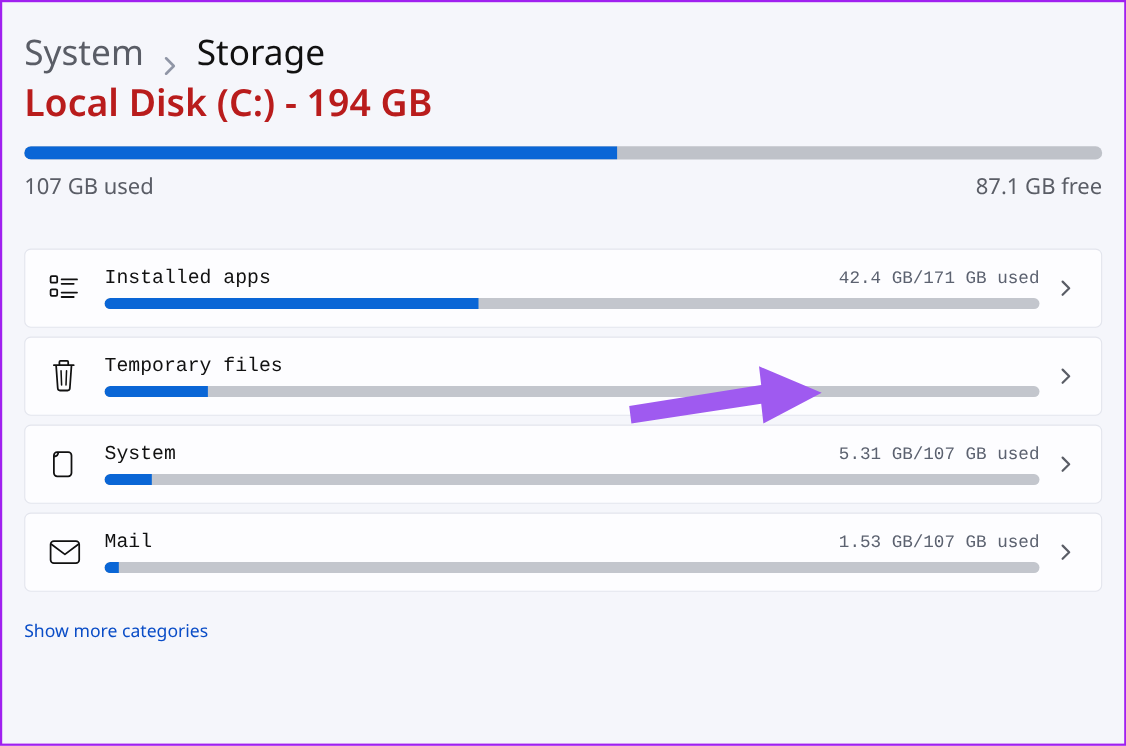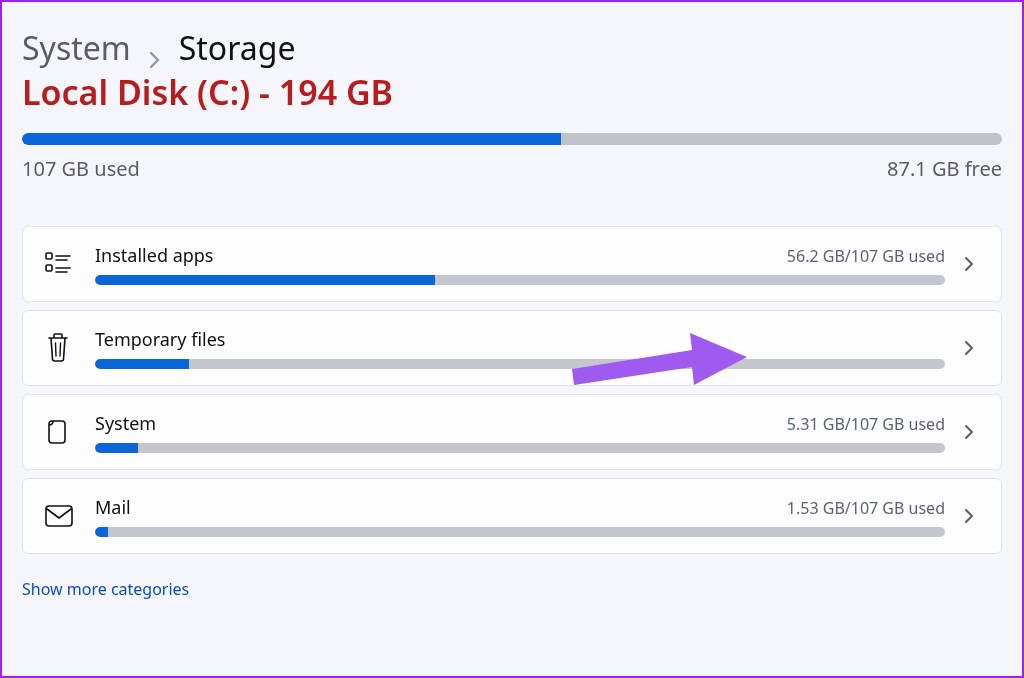--- a/index.html
+++ b/index.html
@@ -70,20 +70,21 @@
     align-items: center;
     justify-content: flex-start;
     color: #111;
   }
   .card .body { flex: 1; }
   .card .row1 {
     display: flex;
     justify-content: space-between;
     align-items: baseline;
     margin-bottom: 8px;
+    font-family: Liberation Mono, monospace;
   }
   .card .cat-label { font-size: 18px; color: #111; }
   .card .cat-usage { font-size: 16px; color: #5c6270; }
   .card .bar {
     height: 10px;
     background: #c3c6cd;
     border-radius: 5px;
     overflow: hidden;
   }
   .card .bar .fill {
@@ -148,21 +149,21 @@
         <rect x="3" y="16" width="6" height="6" rx="1.2" fill="none" stroke="#111" stroke-width="1.6"></rect>
         <line x1="13" y1="7" x2="27" y2="7" stroke="#111" stroke-width="1.6" stroke-linecap="round"></line>
         <line x1="13" y1="11" x2="24" y2="11" stroke="#111" stroke-width="1.6" stroke-linecap="round"></line>
         <line x1="13" y1="19" x2="27" y2="19" stroke="#111" stroke-width="1.6" stroke-linecap="round"></line>
         <line x1="13" y1="23" x2="24" y2="23" stroke="#111" stroke-width="1.6" stroke-linecap="round"></line>
       </svg>
     </div>
     <div class="body">
       <div class="row1">
         <span class="cat-label">Installed apps</span>
-        <span class="cat-usage">56.2 GB/107 GB used</span>
+        <span class="cat-usage">42.4 GB/171 GB used</span>
       </div>
       <div class="bar">
         <div class="fill" style="width:40%"></div>
       </div>
     </div>
     <div class="chev">
       <svg width="12" height="18" viewBox="0 0 12 18">
           <path d="M3 3 L9 9 L3 15" stroke="#5a5d66" stroke-width="2" fill="none" stroke-linecap="round" stroke-linejoin="round"></path>
         </svg>
     </div>

